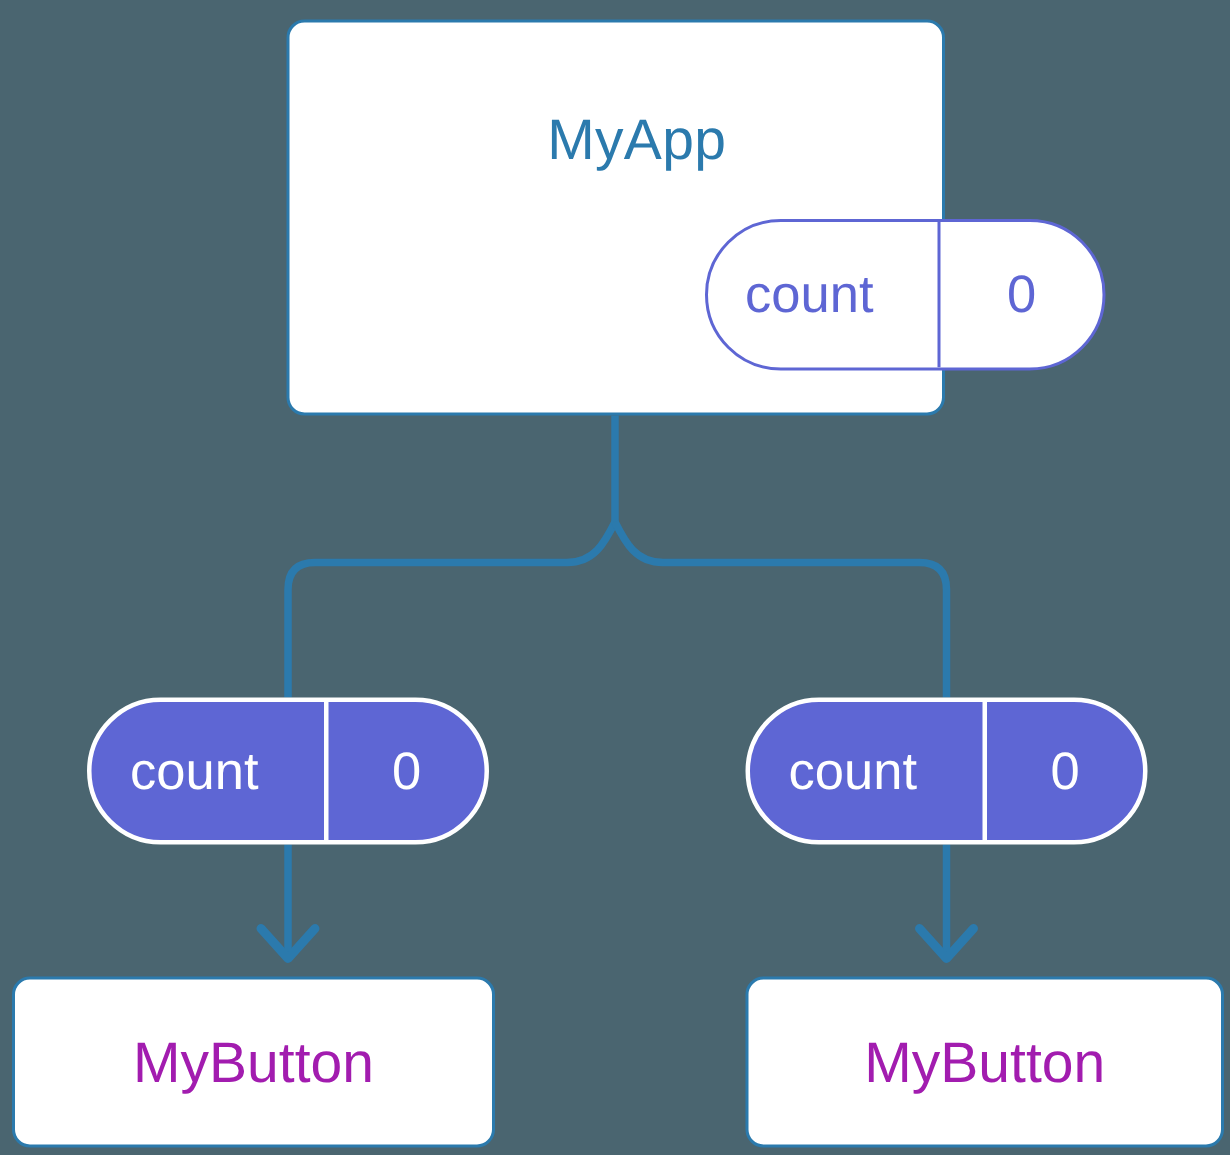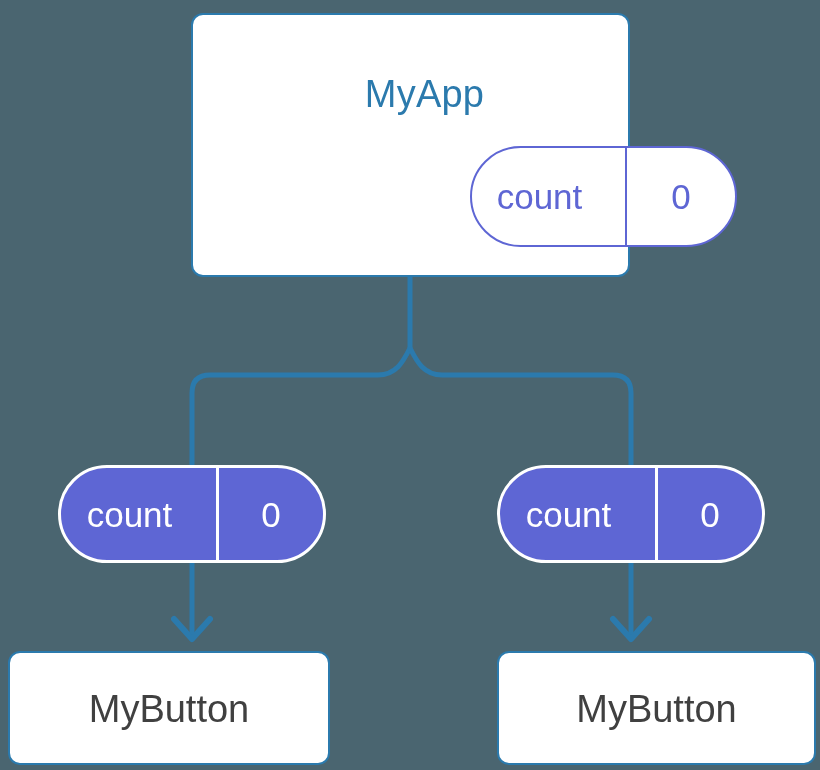--- a/index.html
+++ b/index.html
@@ -142,21 +142,21 @@
     top: 651px;
     width: 319px;
     height: 114px;
   }
   .btn-label {
     position: absolute;
     left: 0;
     right: 0;
     top: 35px;
     text-align: center;
-    color: #404040;
+    color: #a21caf;
     font-size: 38px;
   }
 </style>
 </head>
 <body>
 
 <div id="canvas">
 
   <svg id="wires" viewBox="0 0 820 770" width="820" height="770" xmlns="http://www.w3.org/2000/svg">
 

